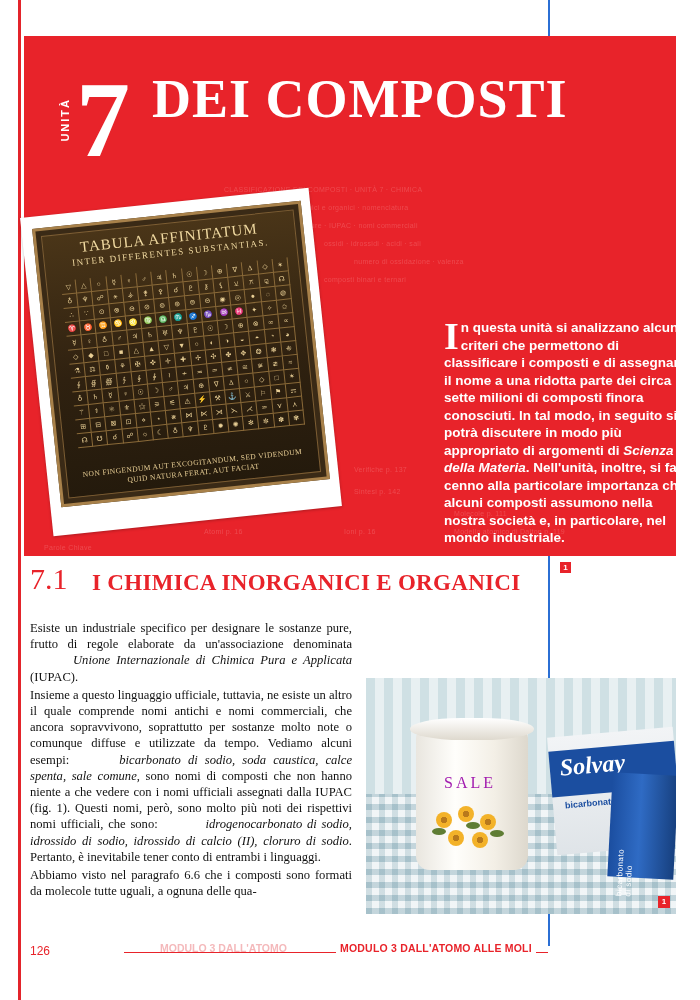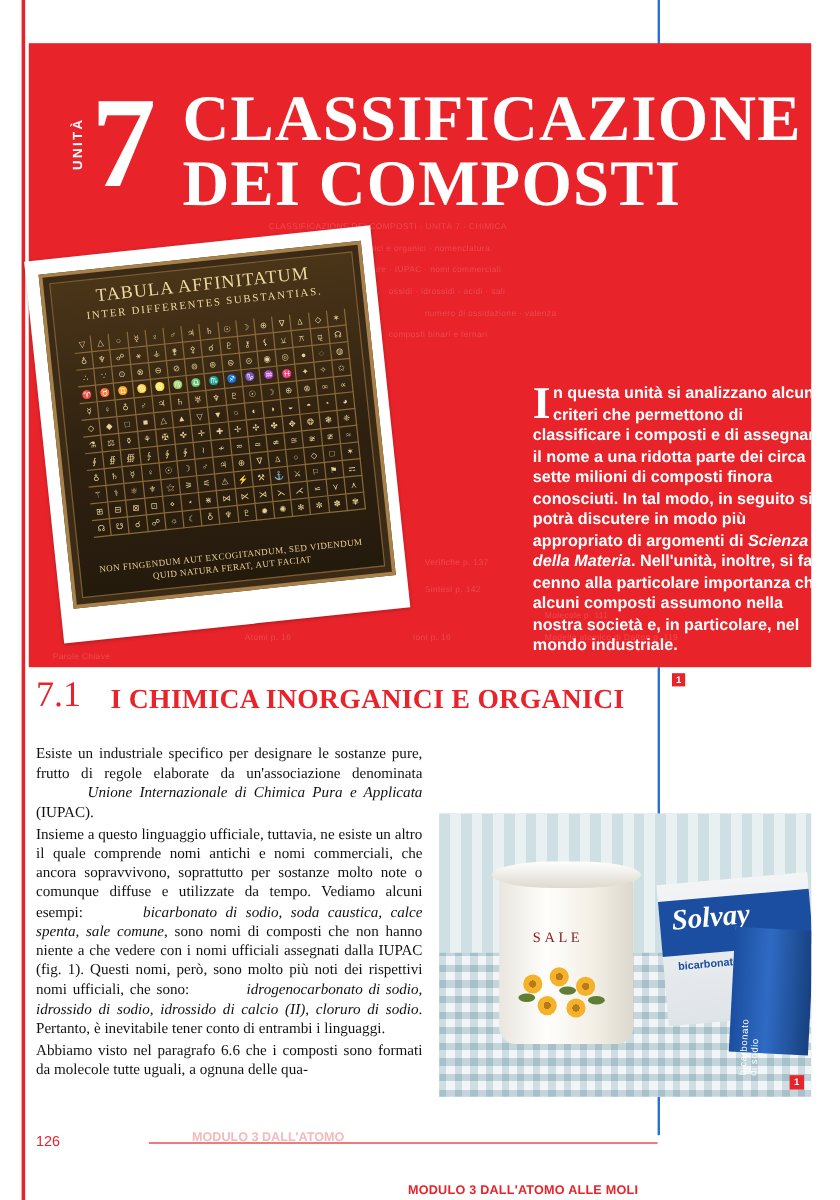--- a/index.html
+++ b/index.html
@@ -271,23 +271,23 @@
   .jar-rim {
     position: absolute;
     left: 44px; top: 40px;
     width: 124px; height: 22px;
     background: linear-gradient(180deg,#ffffff,#ded9ce);
     border-radius: 50%/60%;
   }
   .jar-label {
     position: absolute;
     left: 78px; top: 96px;
-    color: #7f1d1d;
-    font-family: "Liberation Serif", serif;
-    font-size: 12px;
+    color: #a21caf;
+    font-family: "Liberation Serif", serif;
+    font-size: 16px;
     letter-spacing: 3px;
   }
   .jar-flowers {
     position: absolute;
     left: 66px; top: 126px;
     width: 80px; height: 48px;
   }
   .jar-flowers .f {
     position: absolute;
     width: 16px; height: 16px;
@@ -376,21 +376,20 @@
   .footer-text {
     position: absolute;
     left: 336px; top: 942px;
     color: #e8232a;
     font-family: "Liberation Sans", sans-serif;
     font-size: 10.5px;
     font-weight: bold;
     letter-spacing: .2px;
     background: #ffffff;
     padding: 0 4px;
-    margin-top: 44px;
   }
   .footer-ghost {
     position: absolute;
     left: 160px; top: 942px;
     color: #f4b9bb;
     font-family: "Liberation Sans", sans-serif;
     font-size: 10.5px;
     font-weight: bold;
   }
 </style>
@@ -418,21 +417,20 @@
     <div class="ghost" style="left:330px; top:452px;">Sintesi     p. 142</div>
     <div class="ghost" style="left:430px; top:474px;">Molecole   p. 111</div>
     <div class="ghost" style="left:430px; top:492px;">Modello atomico di Dalton   p. 119</div>
     <div class="ghost" style="left:180px; top:492px;">Atomi   p. 16</div>
     <div class="ghost" style="left:320px; top:492px;">Ioni    p. 16</div>
     <div class="ghost" style="left:20px; top:508px;">Parole Chiave</div>
 
     <div class="unita-word">UNITÀ</div>
     <div class="unit-number">7</div>
     <div class="title-main">
-      <span class="l1">CLASSIFICAZIONE</span>
       <span class="l2">DEI COMPOSTI</span>
     </div>
 
     <div class="intro">
       <span class="dropcap">I</span><span>n questa unità si analizzano alcuni criteri che permettono di classificare i composti e di assegnare il nome a una ridotta parte dei circa sette milioni di composti finora conosciuti. In tal modo, in seguito si potrà discutere in modo più appropriato di argomenti di </span><i>Scienza della Materia</i><span>. Nell'unità, inoltre, si fa cenno alla particolare importanza che alcuni composti assumono nella nostra società e, in particolare, nel mondo industriale.</span>
     </div>
   </div>
 
   <div class="plate-wrap">
     <div class="plate-white"></div>

